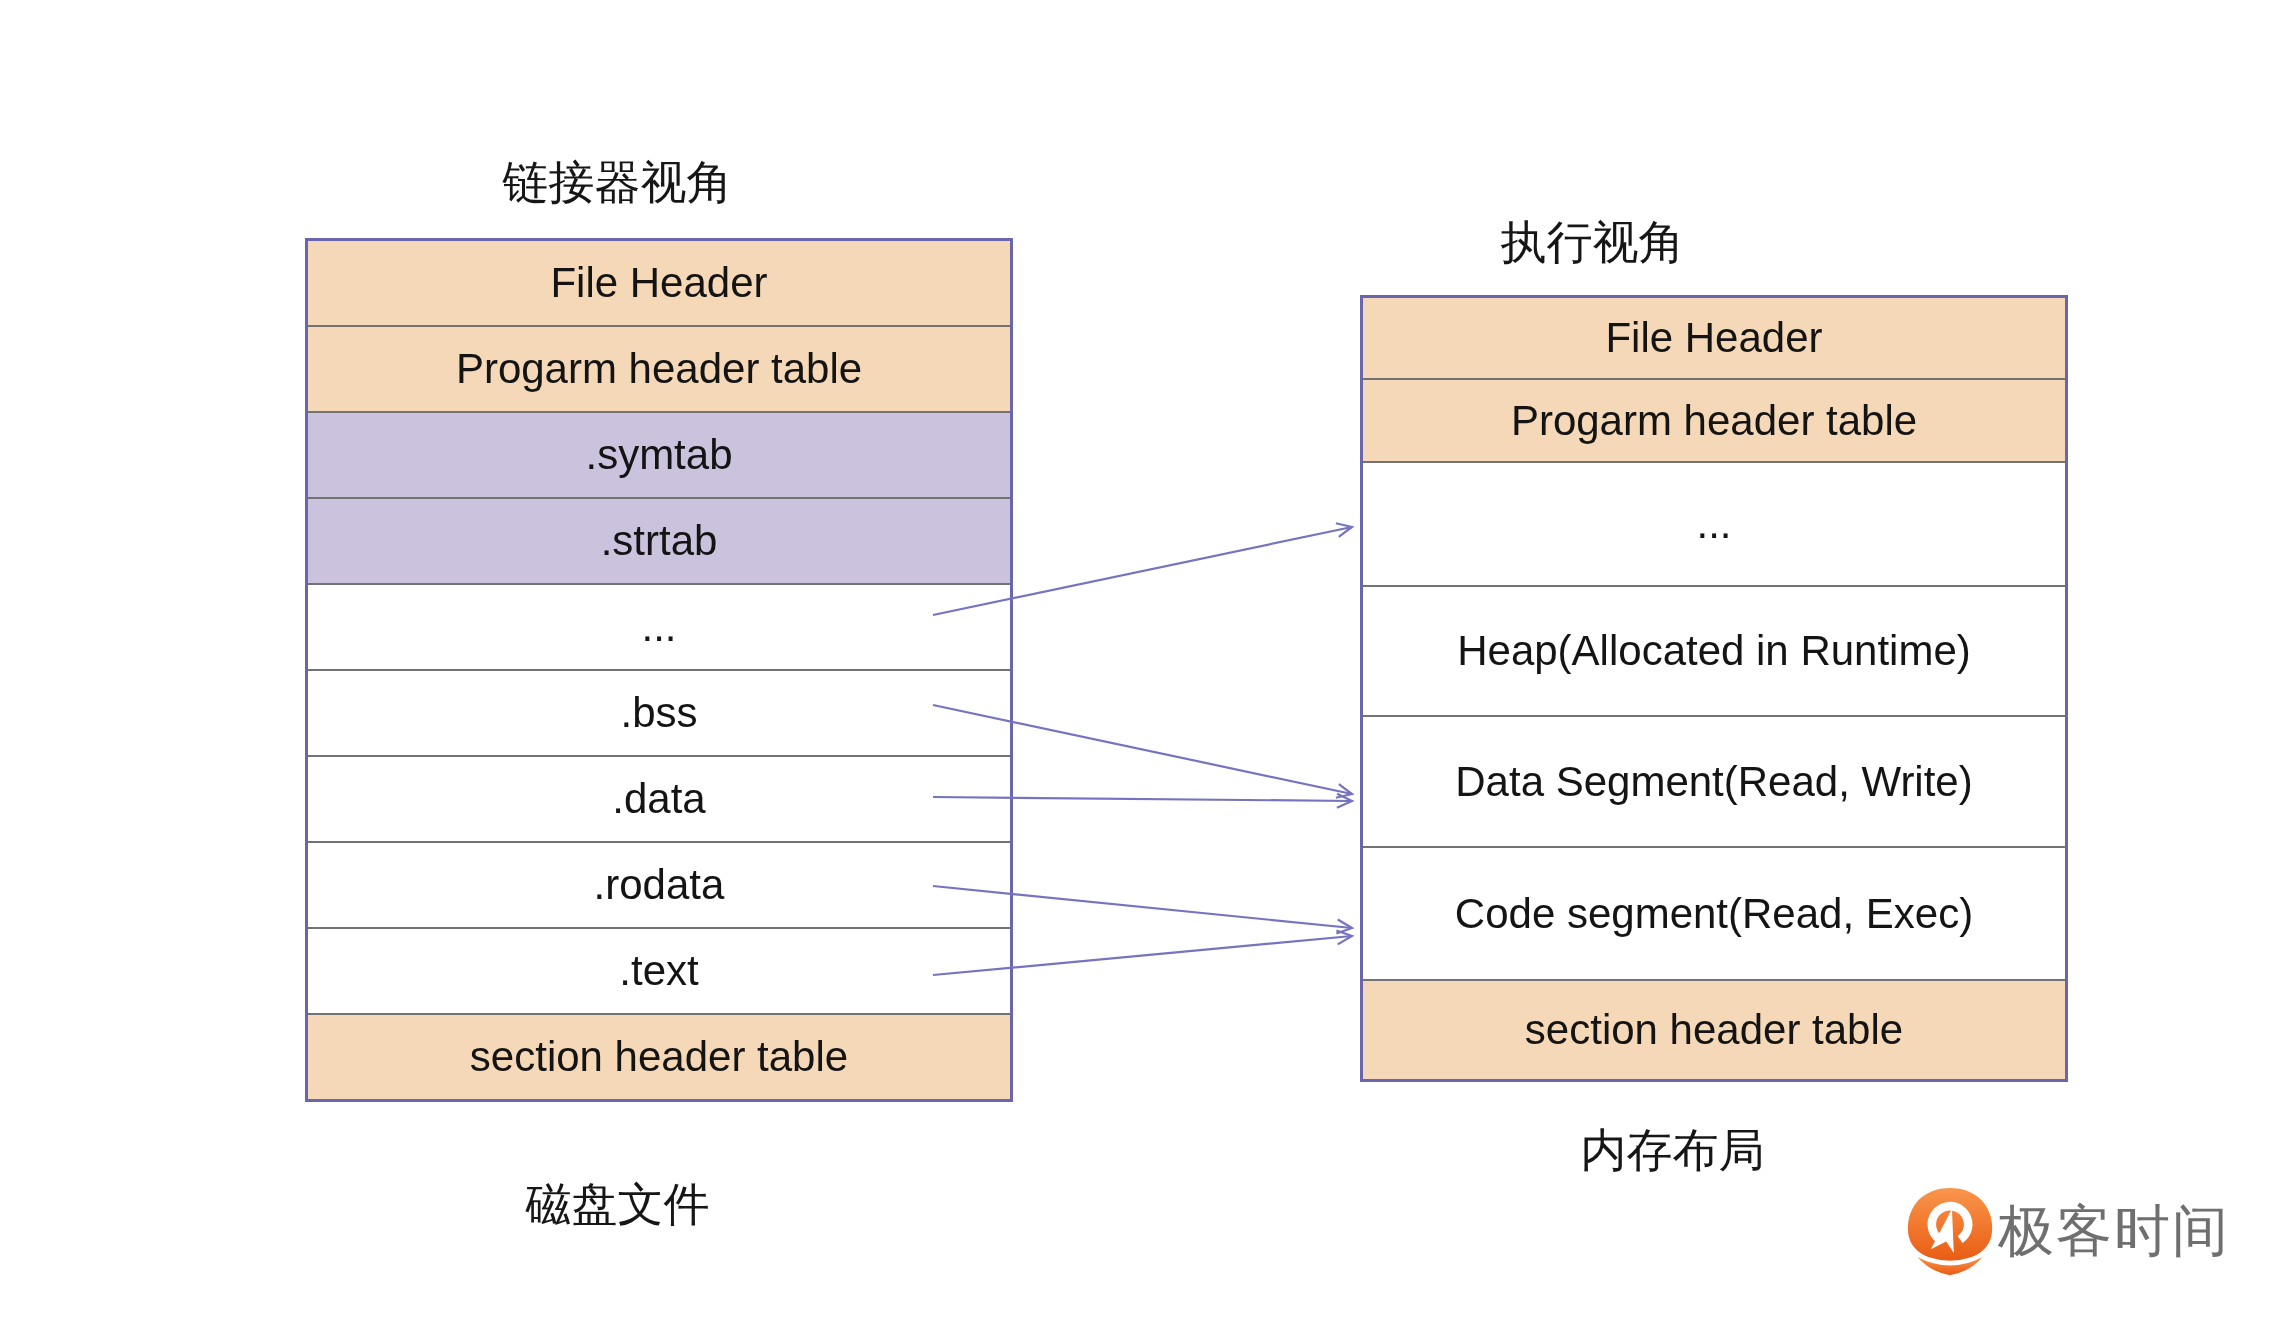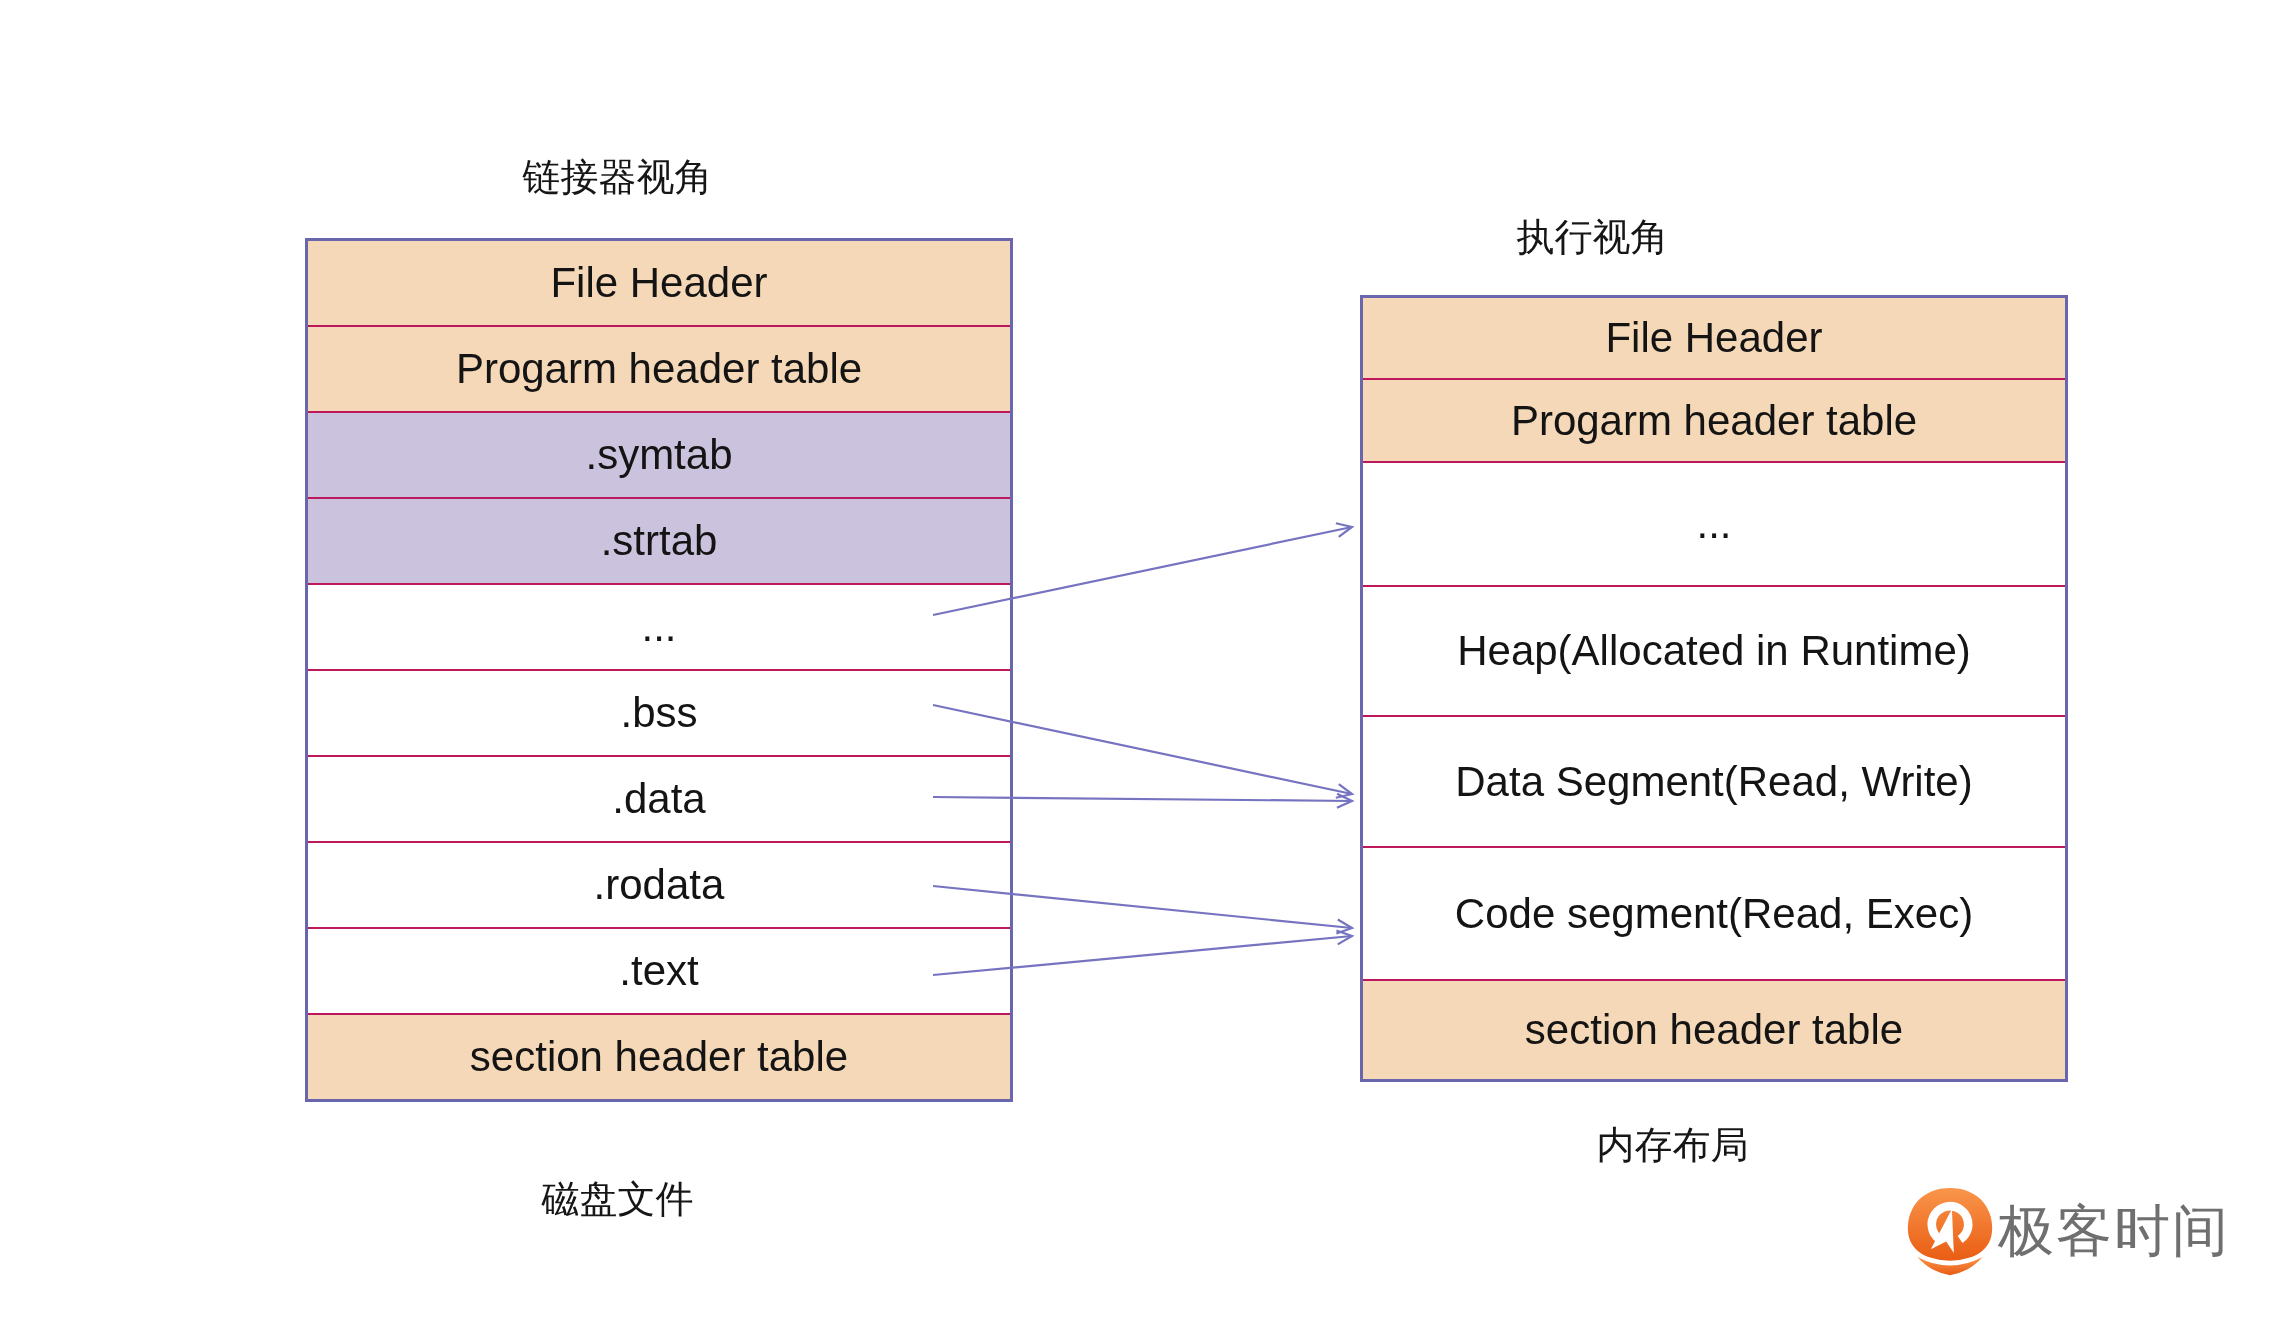--- a/index.html
+++ b/index.html
@@ -9,42 +9,42 @@
     height: 1319px;
     background: #ffffff;
     font-family: "Liberation Sans", "DejaVu Sans", sans-serif;
     color: #1a1a1a;
     overflow: hidden;
   }
   .title, .caption {
     position: absolute;
     width: 625px;
     text-align: center;
-    font-size: 38px;
+    font-size: 46px;
     font-weight: 400;
     color: #161616;
     white-space: nowrap;
   }
   .stack {
     position: absolute;
     display: flex;
     flex-direction: column;
     box-sizing: border-box;
     border: 3px solid #6A66AE;
     background: #ffffff;
     width: 708px;
   }
   .row {
     display: flex;
     align-items: center;
     justify-content: center;
     font-size: 42px;
     font-weight: 400;
     color: #141414;
-    border-top: 2px solid #be185d;
+    border-top: 2px solid #737373;
     box-sizing: border-box;
     white-space: nowrap;
   }
   .row:first-child { border-top: none; }
   .c-orange { background: #F5D8B7; }
   .c-purple { background: #CBC3DE; }
   .c-white  { background: #ffffff; }
   .left-stack .row { flex: 1 1 0; }
   .arrows { position: absolute; left: 0; top: 0; pointer-events: none; }
   .brand {

